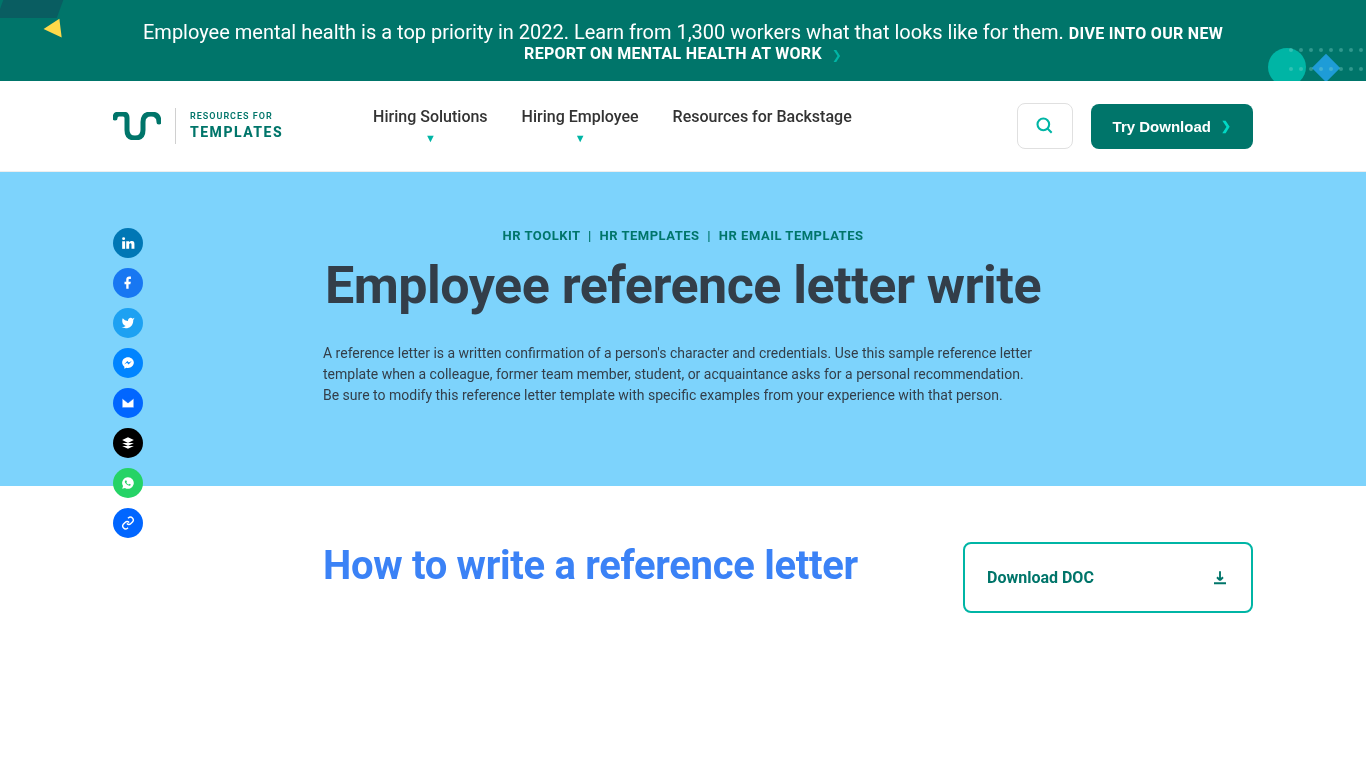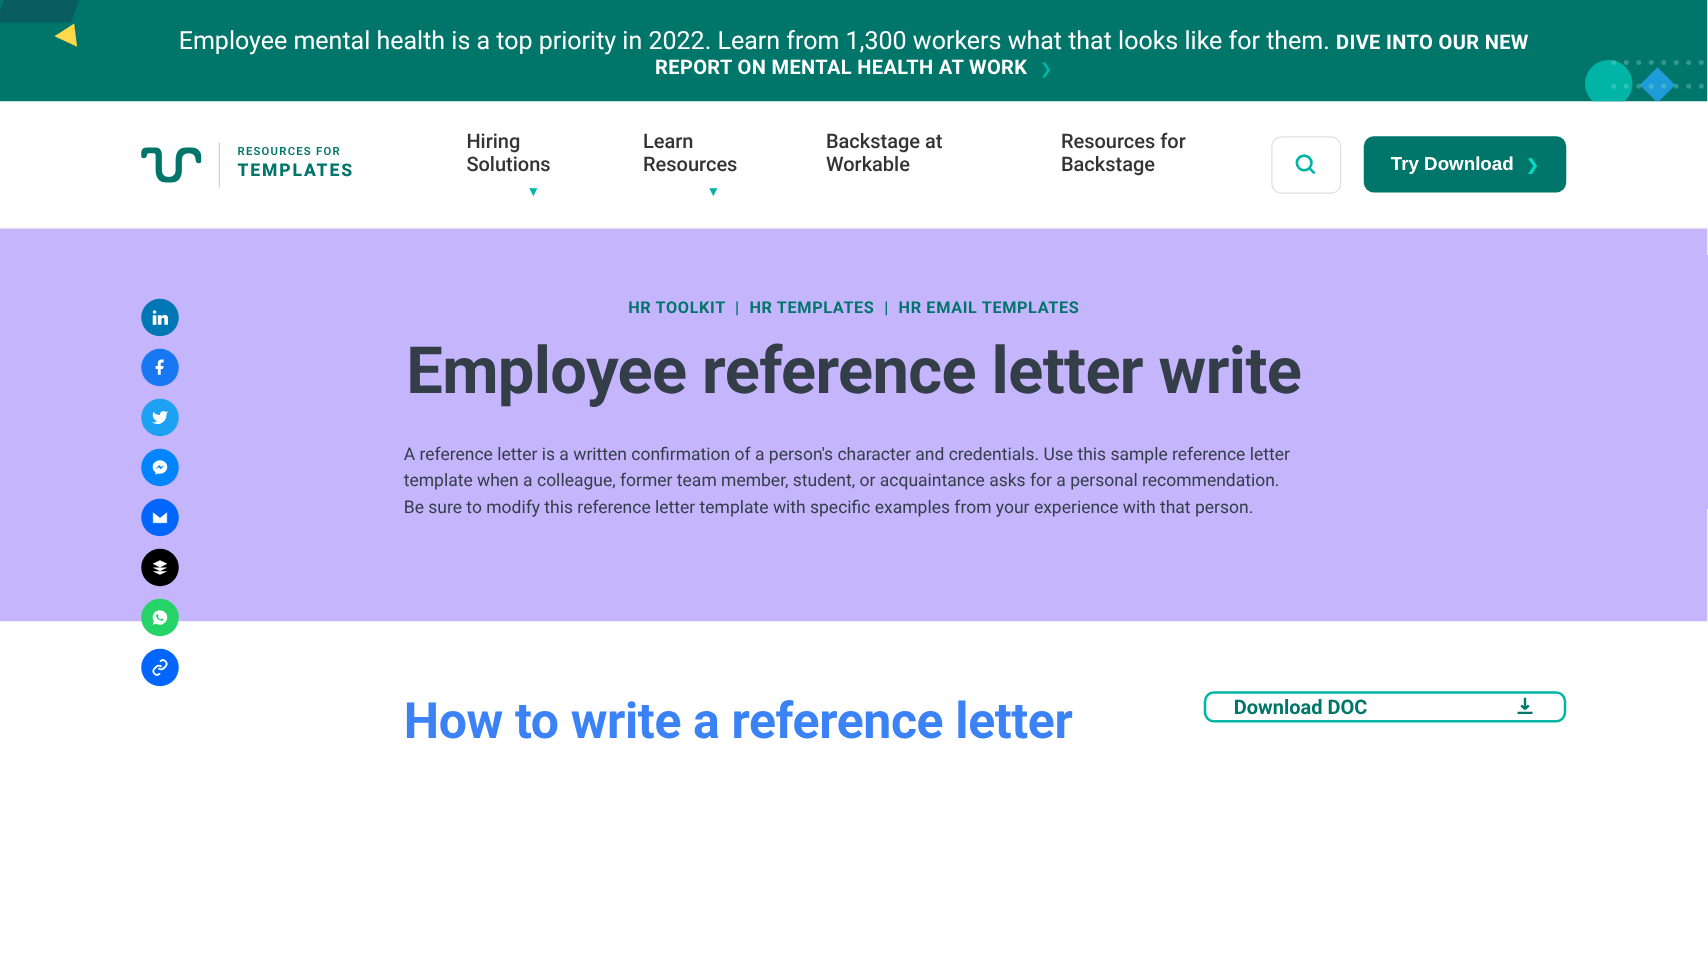--- a/index.html
+++ b/index.html
@@ -27,21 +27,21 @@
 
 .nav { display: flex; gap: 34px; margin-left: 90px; flex: 1; }
 .nav-item { font-size: 16px; color: #333; font-weight: 500; cursor: pointer; display: flex; align-items: center; gap: 6px; flex-direction: column; }
 .nav-chev { color: #00b5a5; font-size: 11px; }
 
 .header-actions { display: flex; align-items: center; gap: 18px; }
 .search-btn { width: 56px; height: 46px; border: 1px solid #e0e0e0; border-radius: 8px; display: flex; align-items: center; justify-content: center; cursor: pointer; background: #fff; }
 .cta-btn { background: #00756a; color: #fff; font-weight: 700; font-size: 15px; padding: 14px 22px; border-radius: 8px; cursor: pointer; display: flex; align-items: center; gap: 10px; border: none; }
 .cta-chev { color: #00d9c5; font-size: 12px; }
 
-.hero { background: #c4b5fd; padding: 56px 0 80px; }
+.hero { background: #7dd3fc; padding: 56px 0 80px; }
 .hero-inner { max-width: 1280px; margin: 0 auto; padding: 0 70px; position: relative; }
 .breadcrumb { text-align: center; font-size: 13px; font-weight: 700; letter-spacing: 0.5px; color: #00756a; margin-bottom: 14px; }
 .breadcrumb span { cursor: pointer; }
 .bc-sep { color: #00756a; margin: 0 4px; }
 .hero-title { text-align: center; font-size: 52px; font-weight: 700; color: #333e49; line-height: 1.12; max-width: 720px; margin: 0 auto 28px; letter-spacing: -0.5px; }
 .hero-desc { text-align: left; font-size: 14px; color: #333e49; line-height: 1.5; max-width: 720px; margin: 0 auto; }
 
 .share-rail { position: absolute; left: 70px; top: 0; display: flex; flex-direction: column; gap: 10px; }
 .share-btn { width: 30px; height: 30px; border-radius: 50%; display: flex; align-items: center; justify-content: center; cursor: pointer; color: #fff; }
 .sb-linkedin { background: #0077b5; }
@@ -51,21 +51,21 @@
 .sb-email { background: #0166ff; }
 .sb-buffer { background: #000; }
 .sb-whatsapp { background: #25d366; }
 .sb-link { background: #0166ff; }
 
 .content { max-width: 1280px; margin: 0 auto; padding: 56px 70px 0; display: flex; gap: 40px; }
 .content-main { flex: 1; max-width: 720px; margin-left: 210px; }
 .section-title { font-size: 40px; font-weight: 700; color: #3b82f6; margin-bottom: 30px; letter-spacing: -0.3px; }
 
 .sidebar { width: 290px; flex-shrink: 0; }
-.download-btn { border: 2px solid #00b5a5; border-radius: 8px; padding: 1px 22px; display: flex; align-items: flex-start; justify-content: space-between; cursor: pointer; color: #00756a; font-weight: 700; font-size: 16px; }
+.download-btn { border: 2px solid #00b5a5; border-radius: 8px; padding: 24px 22px; display: flex; align-items: center; justify-content: space-between; cursor: pointer; color: #00756a; font-weight: 700; font-size: 16px; }
 </style>
 </head>
 <body>
 
 <div class="banner">
   <div class="deco-rect"></div>
   <div class="deco-triangle"></div>
   <div class="deco-circle-big"></div>
   <div class="deco-square"></div>
   <div class="deco-dots">
@@ -90,25 +90,22 @@
         <div class="logo-text logo-text-big">TEMPLATES</div>
       </div>
     </div>
 
     <nav class="nav">
       <div class="nav-item">
         <span>Hiring Solutions</span>
         <span class="nav-chev">▼</span>
       </div>
       <div class="nav-item">
-        <span>Learn Resources</span>
+        <span>Hiring Employee</span>
         <span class="nav-chev">▼</span>
-      </div>
-      <div class="nav-item">
-        <span>Backstage at Workable</span>
       </div>
       <div class="nav-item">
         <span>Resources for Backstage</span>
       </div>
     </nav>
 
     <div class="header-actions">
       <div class="search-btn">
         <svg width="20" height="20" viewBox="0 0 24 24" fill="none" stroke="#00b5a5" stroke-width="2.5">
             <circle cx="10" cy="10" r="7"></circle>

